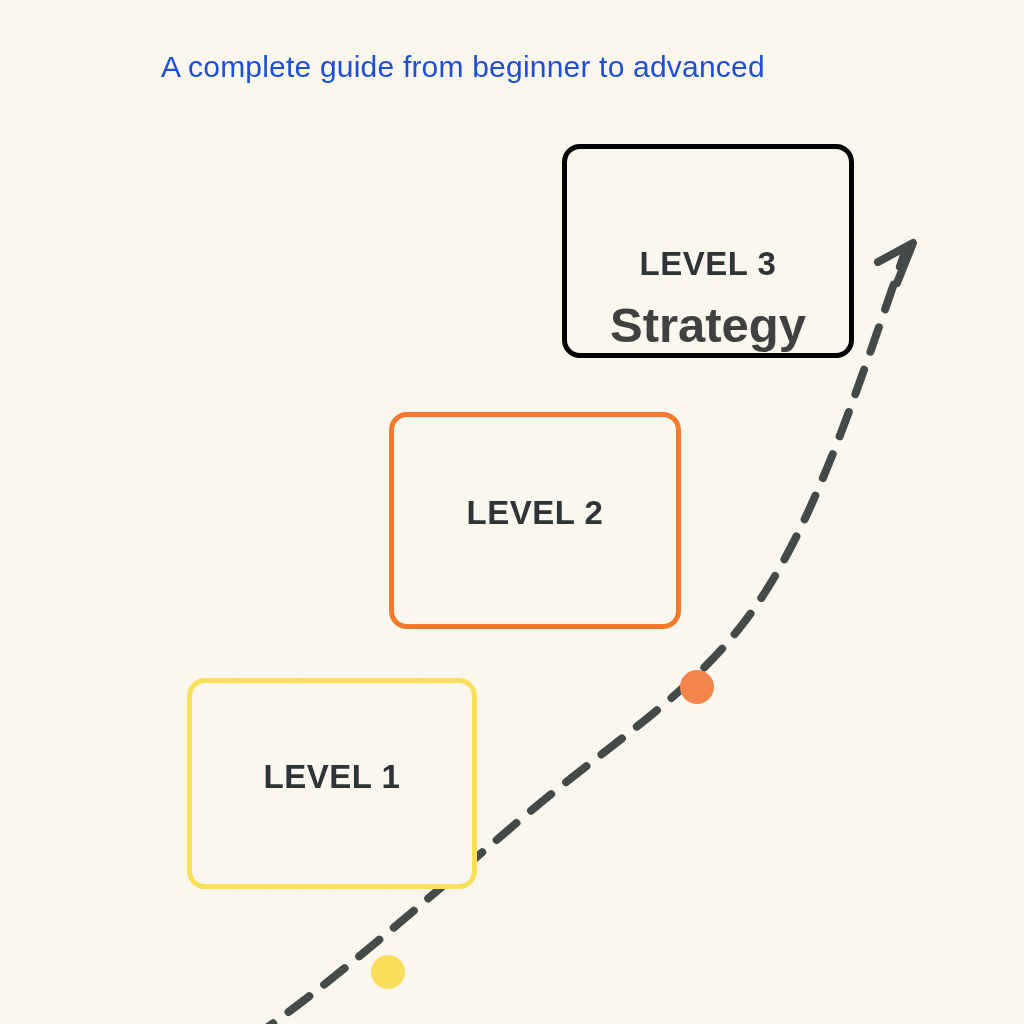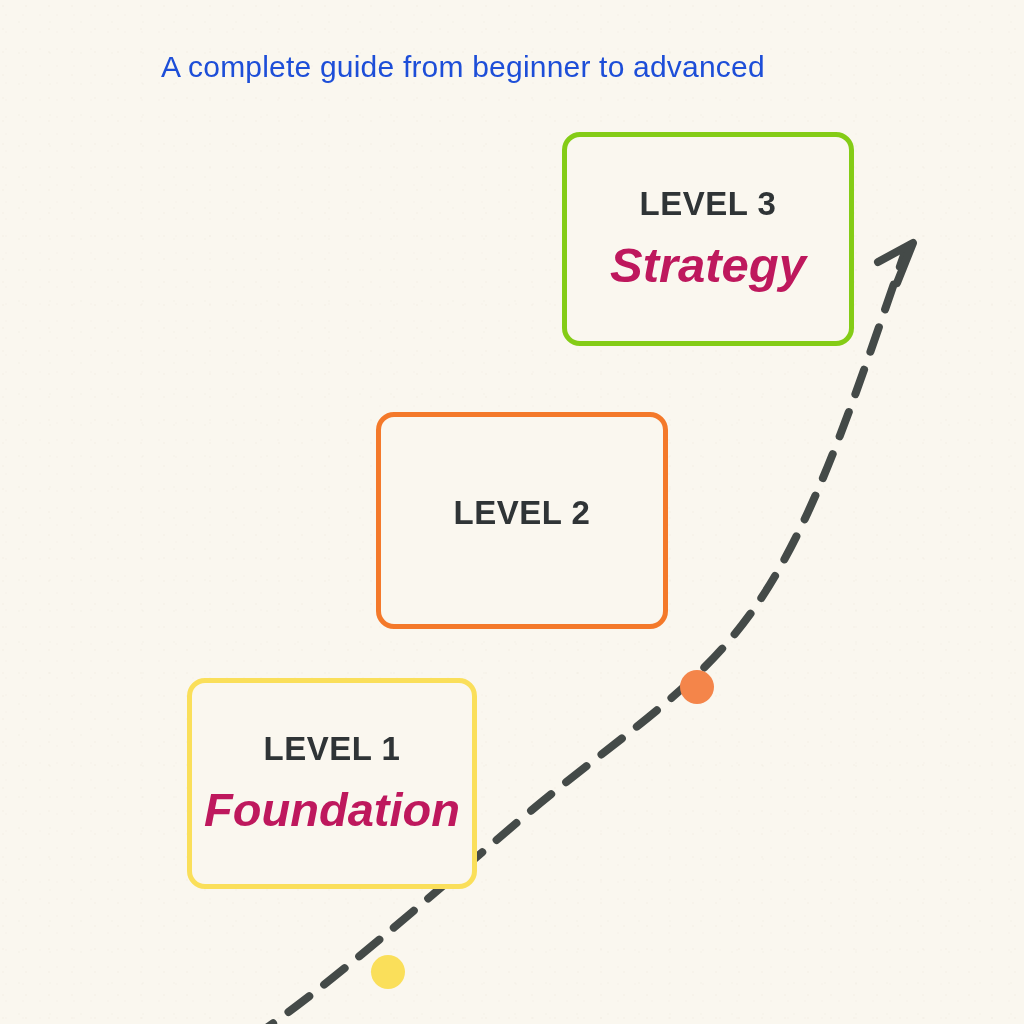--- a/index.html
+++ b/index.html
@@ -59,39 +59,39 @@
   }
   .level-kicker {
     font-size: 33px;
     font-weight: 700;
     color: #2f3436;
     letter-spacing: .5px;
     white-space: nowrap;
   }
   .level-title {
     font-weight: 700;
-    color: #be185d;
+    color: #404040;
     white-space: nowrap;
-    font-style: italic;
   }
 
   
   #box-level-3 {
     left: 562px;
-    top: 132px;
+    top: 144px;
     width: 292px;
     height: 214px;
-    border: 5px solid #84cc16;
+    border: 5px solid #000000;
+    justify-content: flex-end;
   }
   #box-level-3 .level-kicker { margin-bottom: 14px; }
   #box-level-3 .level-title { font-size: 49px; }
 
   
   #box-level-2 {
-    left: 376px;
+    left: 389px;
     top: 412px;
     width: 292px;
     height: 217px;
     border: 5px solid #f4792a;
   }
   #box-level-2 .level-kicker { margin-bottom: 16px; }
   #box-level-2 .level-title { font-size: 42px; }
 
   
   #box-level-1 {
@@ -137,21 +137,20 @@
     <path id="growth-curve" fill="none" stroke="#444a48" stroke-width="8" stroke-linecap="round" stroke-dasharray="26 19" d="M 252,1038 C 330,985 420,905 520,820 C 620,735 700,690 760,600 C 820,510 860,380 905,252"></path>
     <path d="M 878,262 L 913,243 L 897,283" fill="none" stroke="#444a48" stroke-width="8" stroke-linecap="round" stroke-linejoin="round"></path>
   </svg>
 
   <div class="node-dot" id="dot-level-1"></div>
 
   <div class="node-dot" id="dot-level-2"></div>
 
   <div class="level-box" id="box-level-1">
     <div class="level-kicker">LEVEL 1</div>
-    <div class="level-title">Foundation</div>
   </div>
 
   <div class="level-box" id="box-level-2">
     <div class="level-kicker">LEVEL 2</div>
   </div>
 
   <div class="level-box" id="box-level-3">
     <div class="level-kicker">LEVEL 3</div>
     <div class="level-title">Strategy</div>
   </div>

